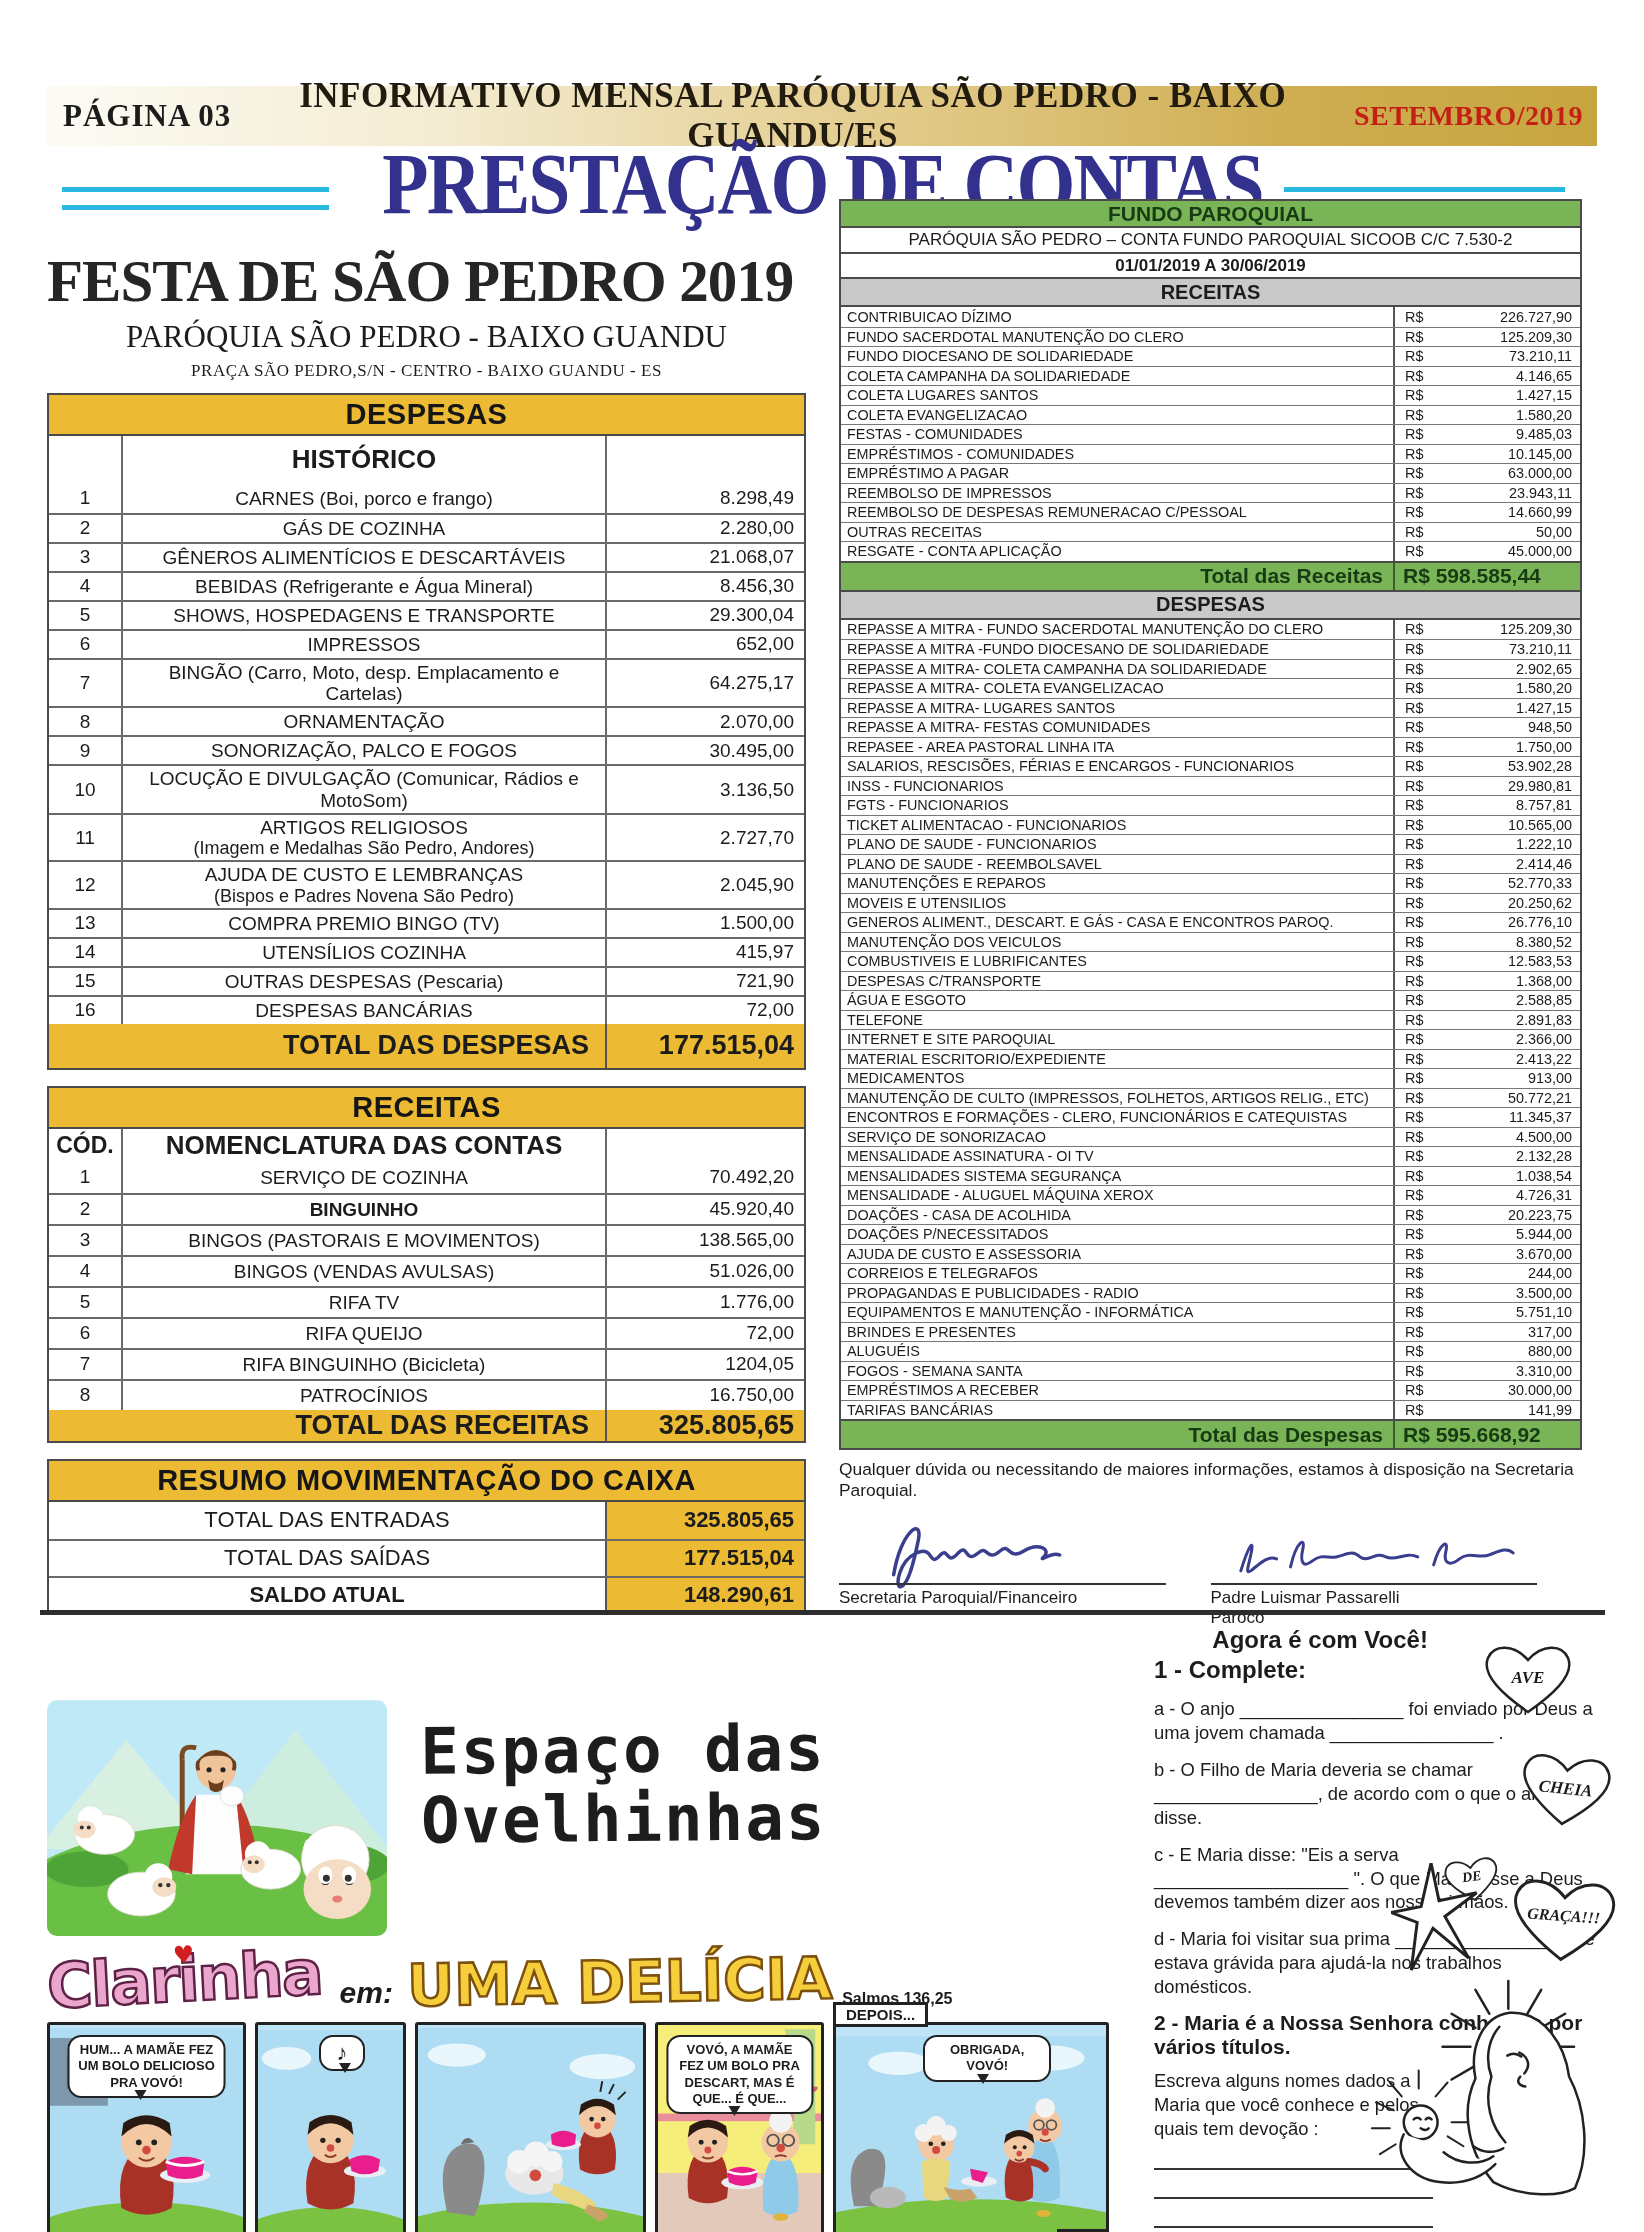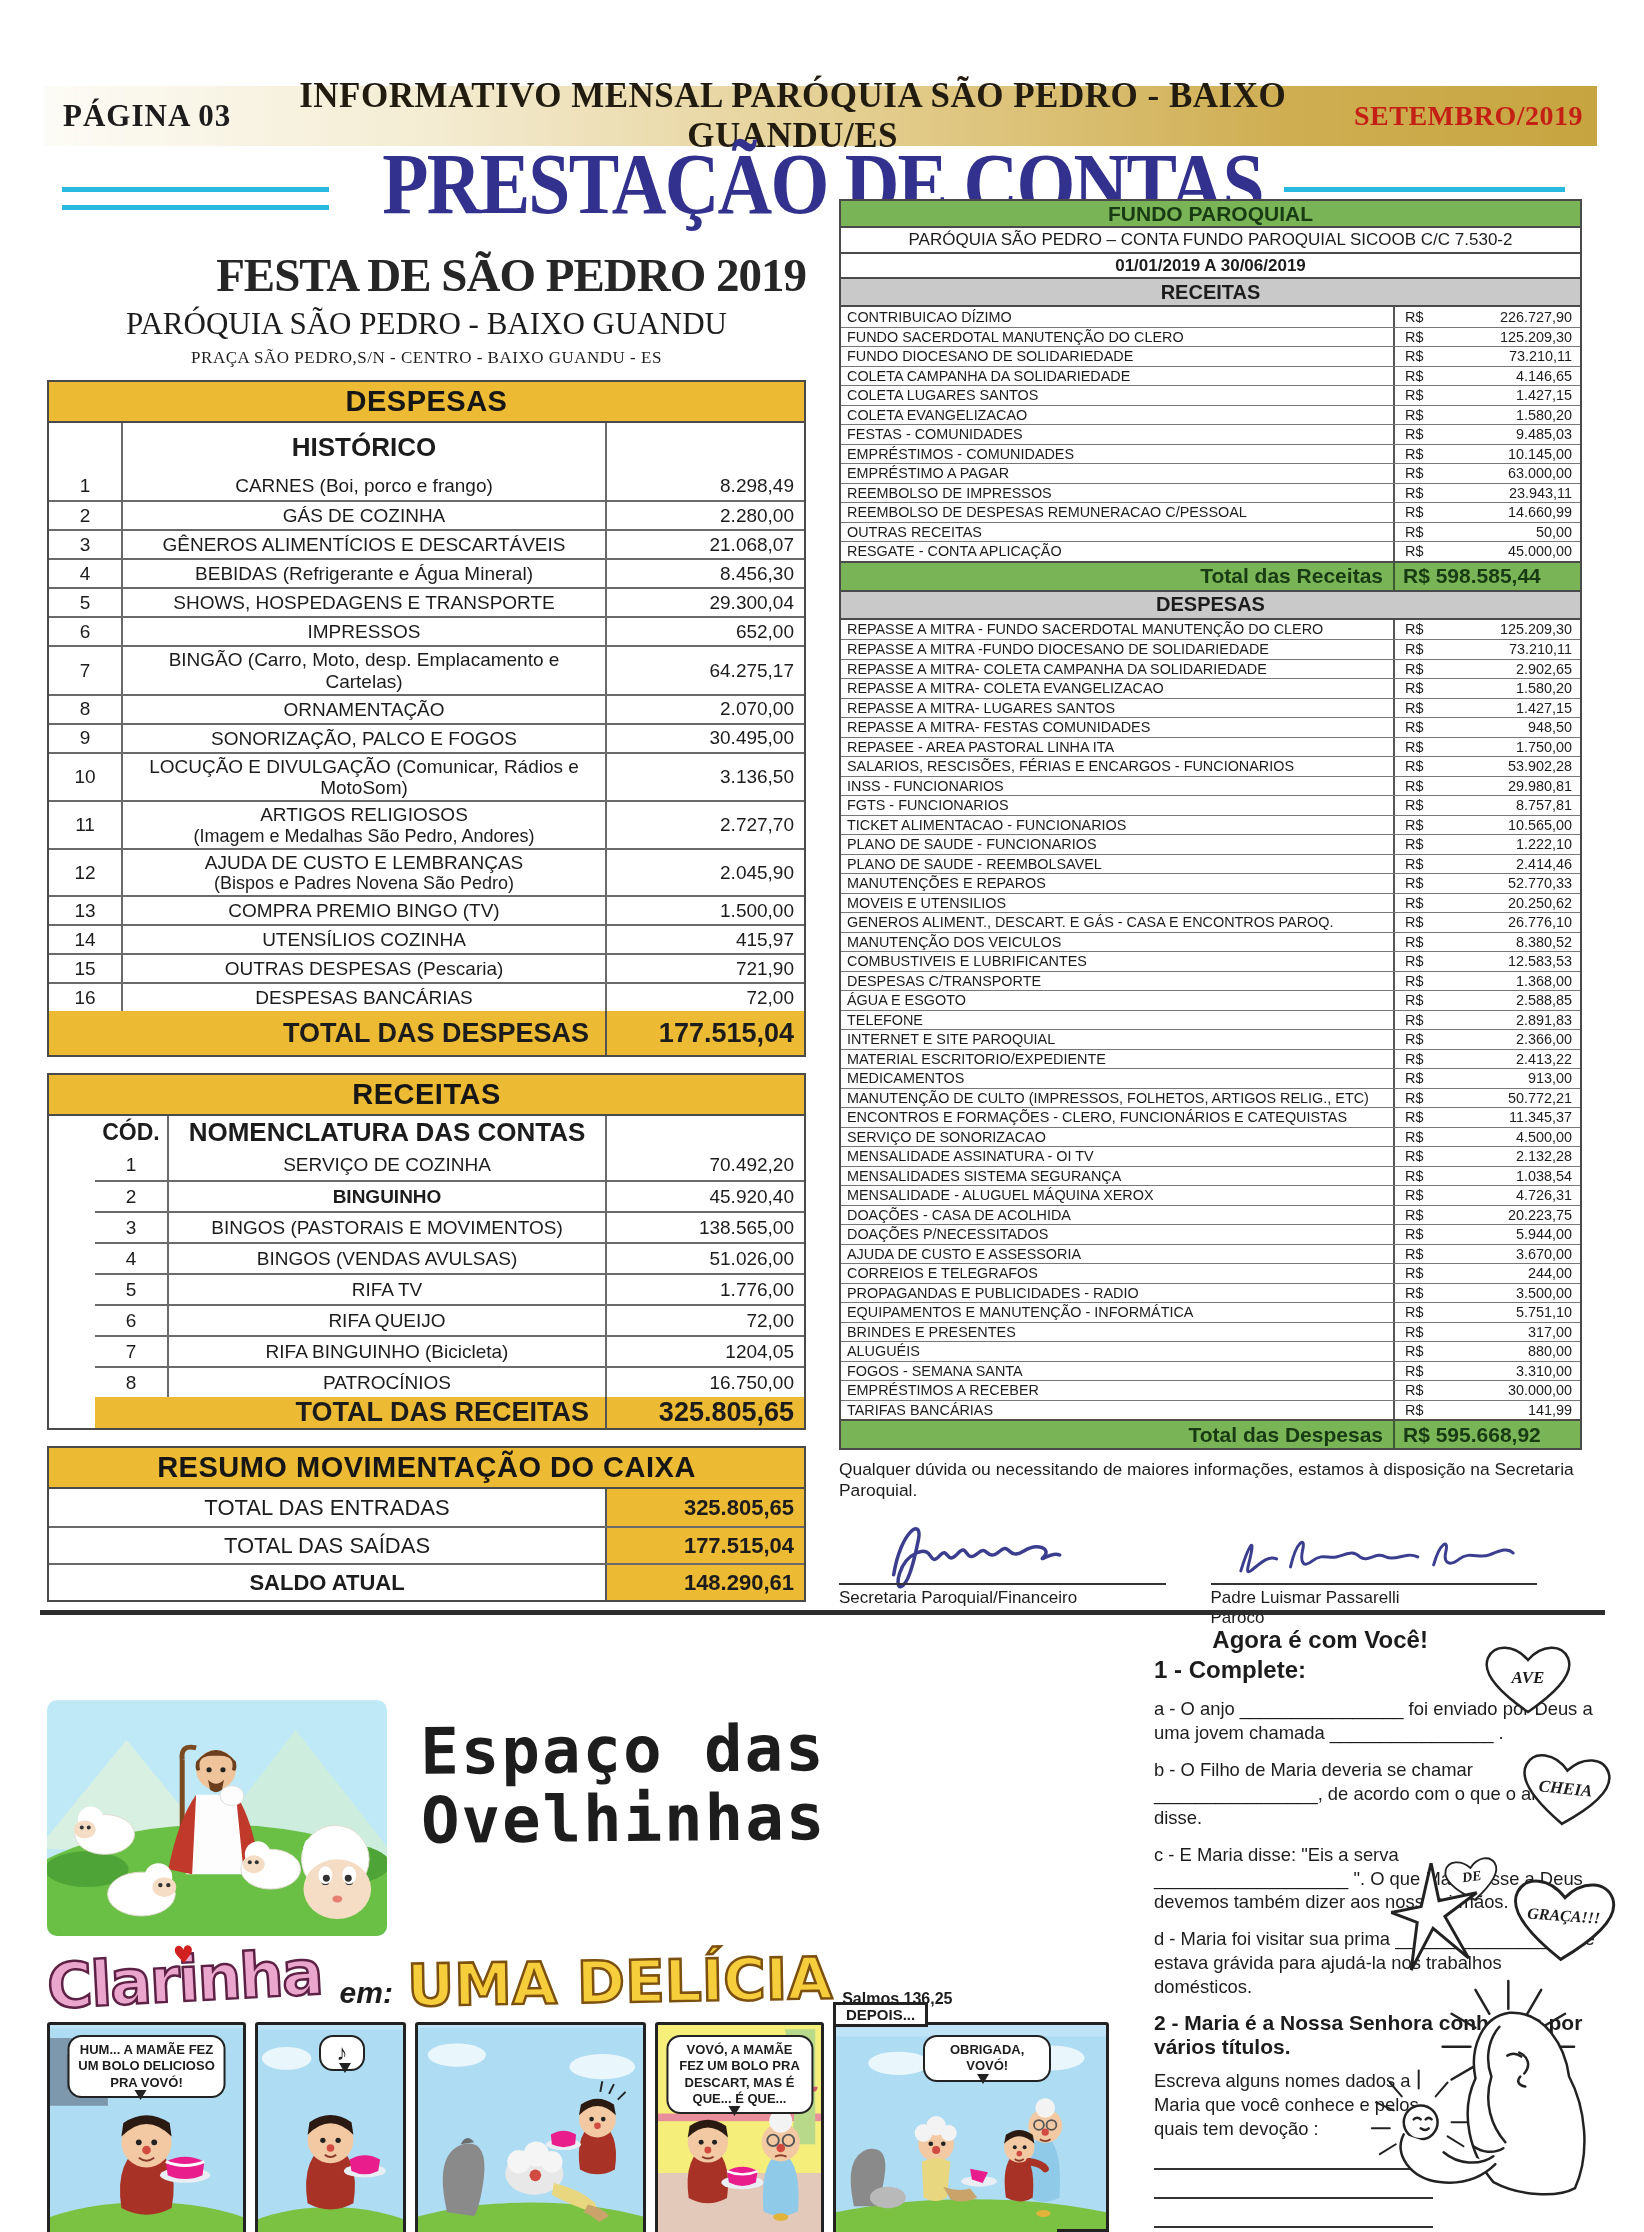--- a/index.html
+++ b/index.html
@@ -12,21 +12,21 @@
   .topbar .pg{font-family:"Liberation Serif",serif;font-weight:bold;font-size:31px;margin-left:18px;letter-spacing:1px;}
   .topbar .mid{flex:1;text-align:center;font-family:"Liberation Serif",serif;font-weight:bold;font-size:35px;letter-spacing:0.5px;color:#221c10;}
   .topbar .ed{font-family:"Liberation Serif",serif;font-weight:bold;font-size:28px;color:#c41f15;margin-right:14px;letter-spacing:0.5px;}
   
   .maintitle{position:absolute;top:141px;left:0;width:100%;text-align:center;
              font-family:"Liberation Serif",serif;font-weight:bold;font-size:86px;color:#32328e;
              transform:scaleX(.88);letter-spacing:-2px;line-height:1.0;}
   .titleline{position:absolute;height:5px;background:#29b9e0;}
   
   .leftcol{position:absolute;left:47px;top:251px;width:759px;}
-  .festa-title{font-family:"Liberation Serif",serif;font-weight:bold;font-size:47px;text-align:right;
+  .festa-title{font-family:"Liberation Serif",serif;font-weight:bold;font-size:59px;text-align:left;
                color:#262626;letter-spacing:-1px;line-height:1.05;}
   .festa-sub{font-family:"Liberation Serif",serif;font-size:31px;text-align:center;margin-top:6px;}
   .festa-addr{font-family:"Liberation Serif",serif;font-size:17px;text-align:center;margin-top:6px;margin-bottom:12px;letter-spacing:0.5px;}
   .ybar{height:43px;background:#ecba33;border:2px solid #4a4a4a;box-sizing:border-box;
         display:flex;align-items:center;justify-content:center;
         font-weight:bold;font-size:29px;letter-spacing:0.5px;color:#161616;}
   .ltable{border:2px solid #4a4a4a;border-top:none;}
   .lrow{display:flex;align-items:center;box-sizing:border-box;min-height:29px;}
   .lrow + .lrow{border-top:2px solid #6a6a6a;}
   .lnum{width:72px;align-self:stretch;display:flex;align-items:center;justify-content:center;
@@ -37,21 +37,21 @@
   .lval{width:199px;align-self:stretch;display:flex;align-items:center;justify-content:flex-end;
         border-left:2px solid #6a6a6a;font-size:19px;padding-right:10px;box-sizing:border-box;}
   .lhead{min-height:48px;}
   .lhead .llabel{font-weight:bold;font-size:26px;}
   .lhead .lnum{font-weight:bold;font-size:23px;}
   .ltotal{background:#ecba33;min-height:44px;}
   .ltotal .ltlabel{flex:1;text-align:right;font-weight:bold;font-size:27px;padding-right:16px;}
   .ltotal .ltval{width:199px;align-self:stretch;display:flex;align-items:center;justify-content:flex-end;
                  border-left:2px solid #555;font-weight:bold;font-size:27px;padding-right:10px;box-sizing:border-box;}
   .bold .llabel, .bold .rlabel{font-weight:bold;} .gap16{height:16px;}
-  .t-receitas .lrow{min-height:31px;margin-left:46px;}
+  .t-receitas .lrow{min-height:31px;}
   .rrow{display:flex;align-items:center;box-sizing:border-box;min-height:37px;}
   .rrow + .rrow{border-top:2px solid #6a6a6a;}
   .rlabel{flex:1;text-align:center;font-size:22px;}
   .rval{width:199px;align-self:stretch;display:flex;align-items:center;justify-content:flex-end;
         border-left:2px solid #555;font-weight:bold;font-size:22px;padding-right:10px;
         box-sizing:border-box;background:#ecba33;}
   
   .rightcol{position:absolute;left:839px;top:199px;width:743px;}
   .gbar{height:29px;background:#79b457;border:2px solid #4a4a4a;box-sizing:border-box;
         display:flex;align-items:center;justify-content:center;

